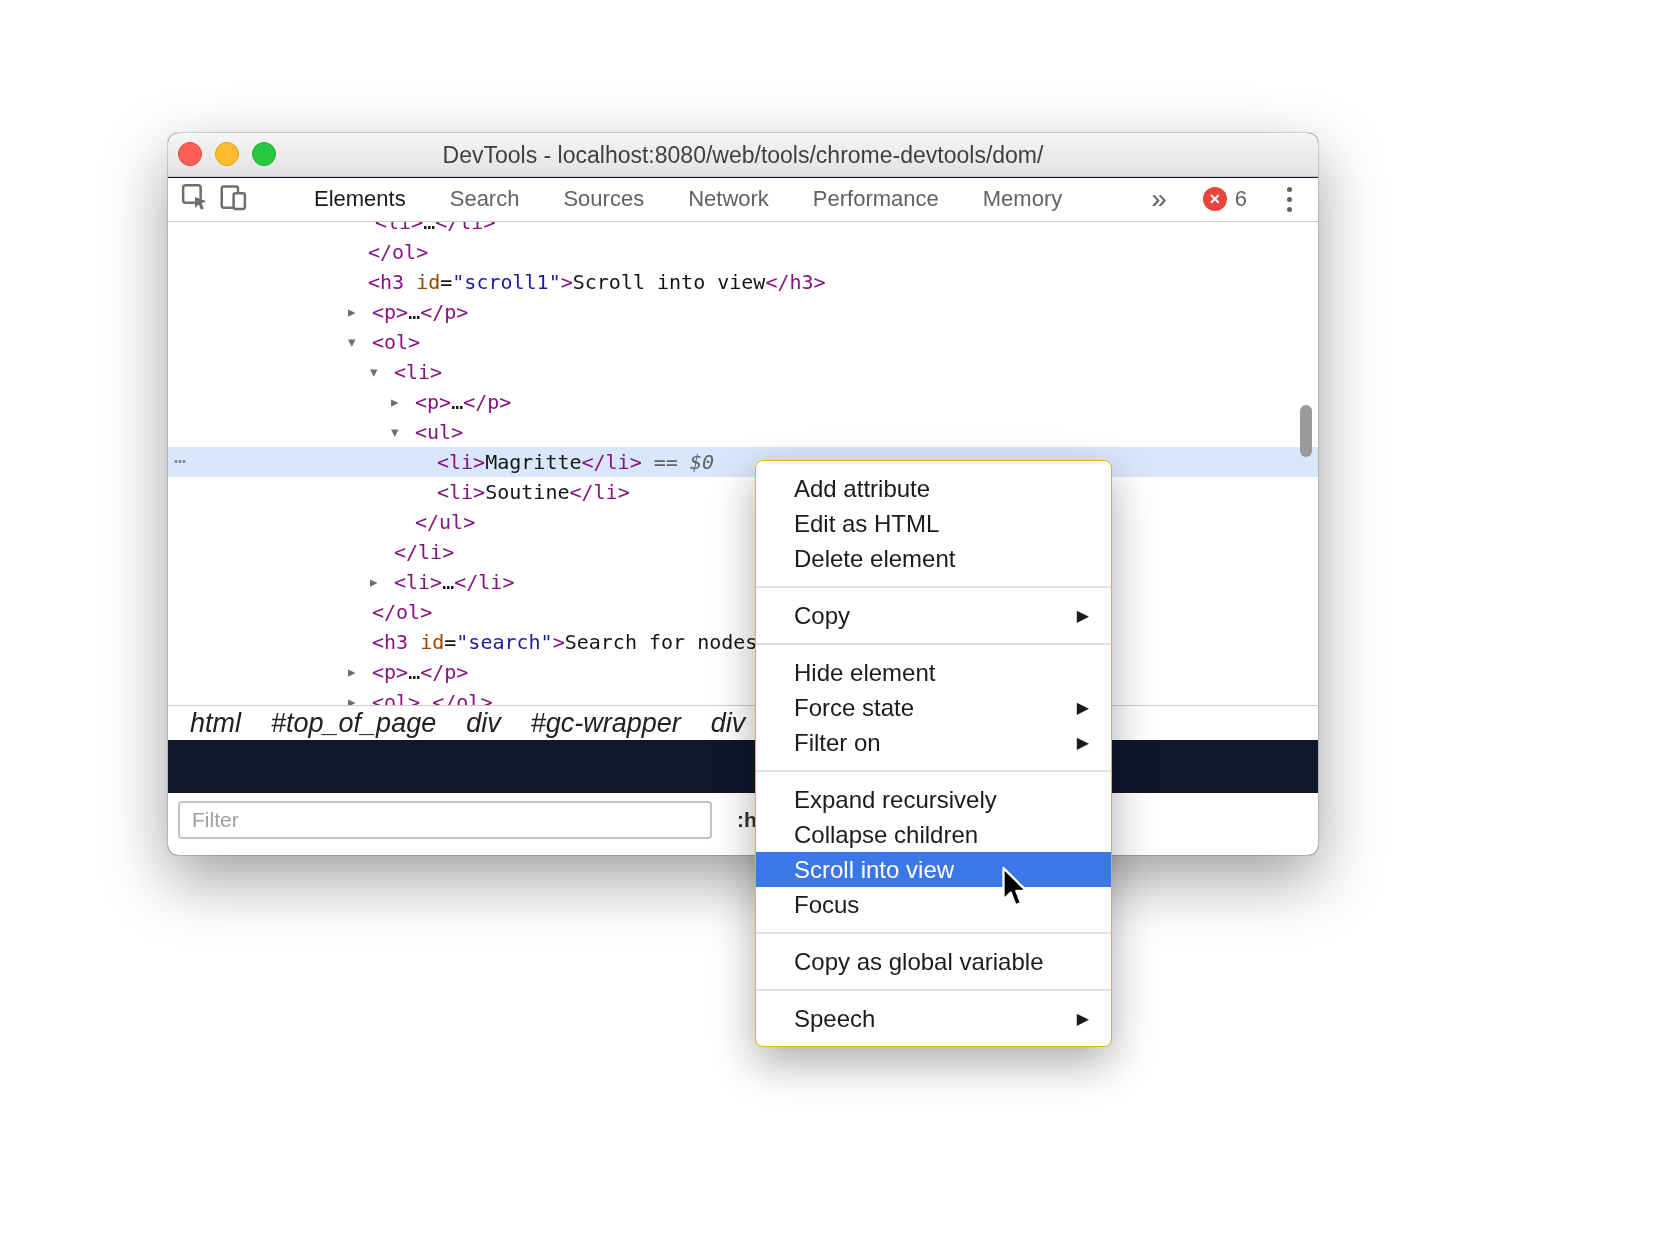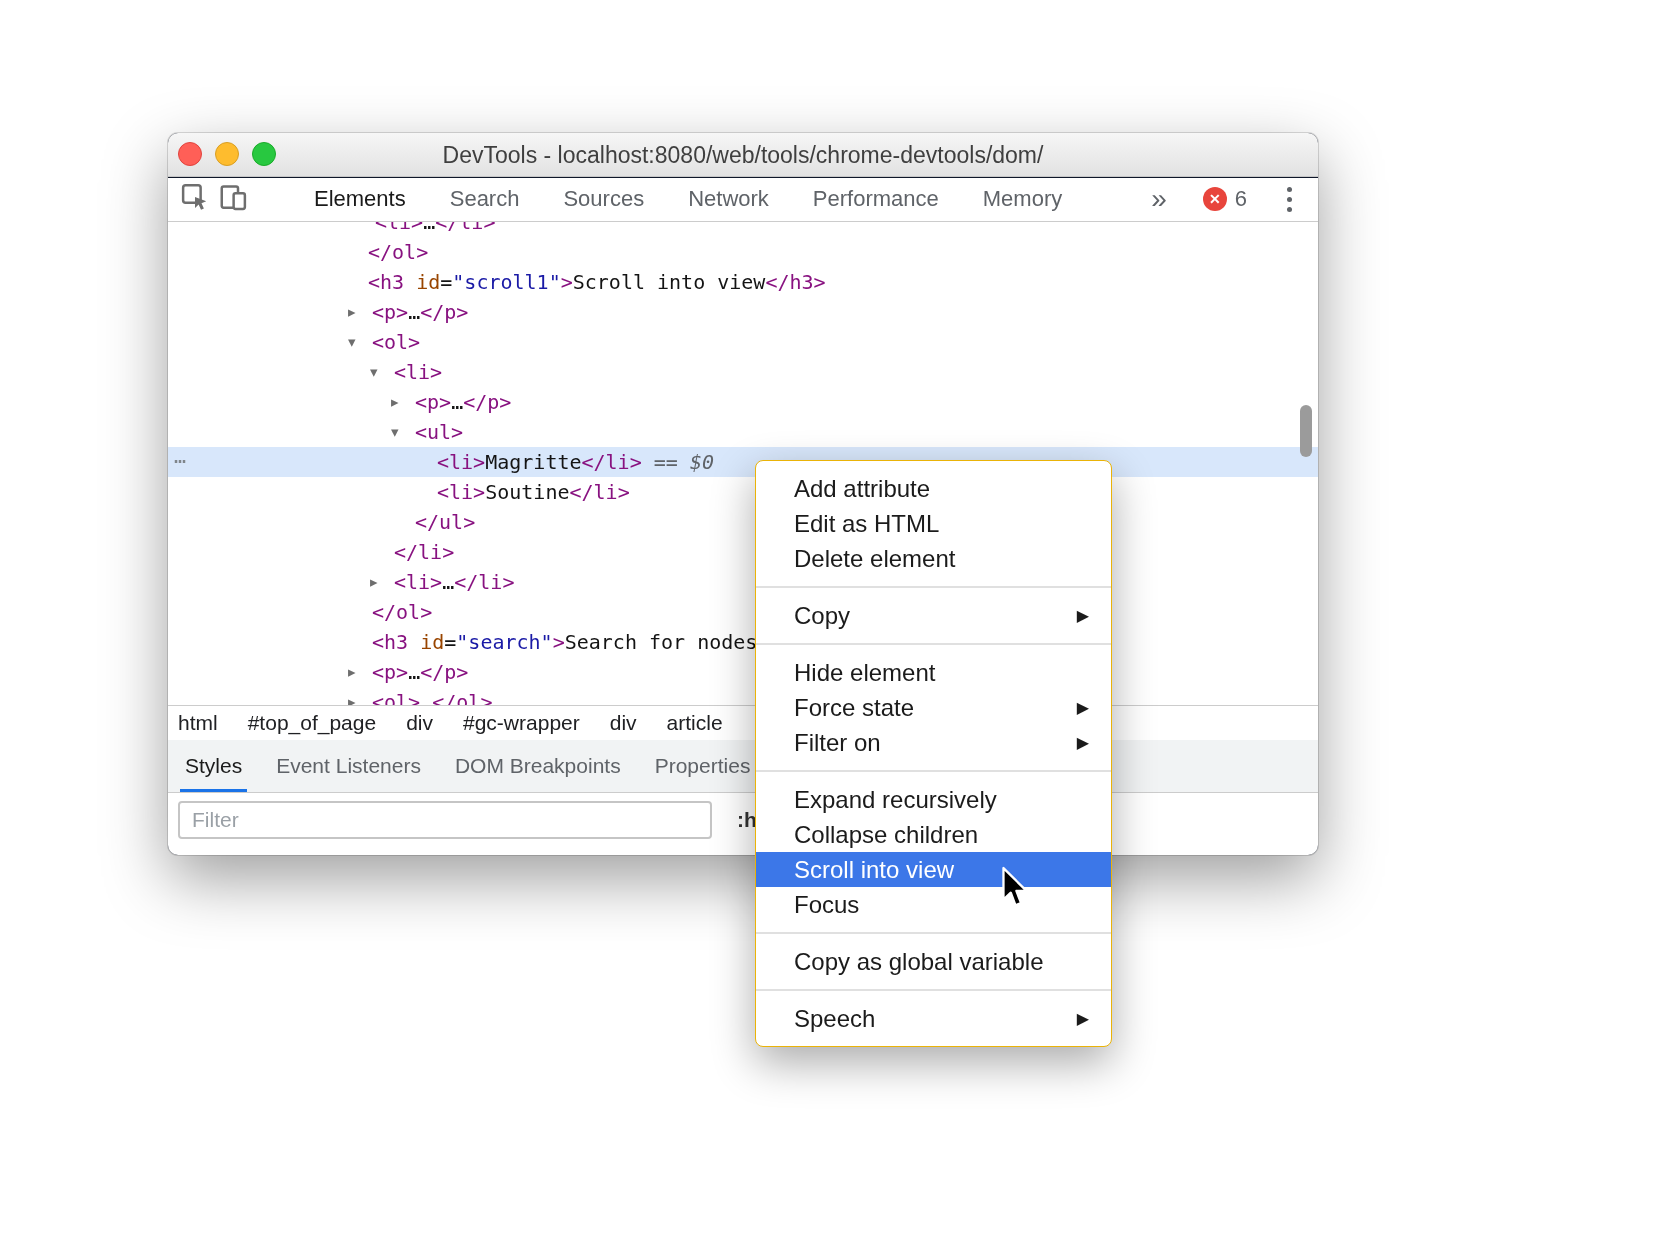--- a/index.html
+++ b/index.html
@@ -47,22 +47,22 @@
   .row-ellipsis{position:absolute;left:6px;top:0;height:30px;line-height:28px;color:#80868b;
     font-size:20px;letter-spacing:1px;}
   .seg-tag{color:#881280}
   .seg-attr{color:#994500}
   .seg-val{color:#1a1aa6}
   .seg-plain{color:#141414}
   .seg-meta{color:#5f6368;font-style:italic}
 
   
   .crumb-bar{position:absolute;left:0;top:572px;width:100%;height:35px;border-top:1px solid #ccc;
-    background:#fff;display:flex;align-items:center;gap:30px;padding-left:10px;font-size:21px;
-    color:#202124;box-sizing:border-box;}
+    background:#fff;display:flex;align-items:center;gap:30px;padding-left:22px;font-size:27px;
+    color:#202124;box-sizing:border-box;font-style:italic;}
   .crumb{white-space:nowrap;}
 
   
   .sidebar-tabs{position:absolute;left:0;top:607px;width:100%;height:53px;background:#f1f3f4;
     border-bottom:1px solid #ccc;display:flex;align-items:stretch;padding-left:0;box-sizing:border-box;}
   .sidebar-tab{padding:0 17px;display:flex;align-items:center;font-size:21px;color:#5f6368;
     position:relative;white-space:nowrap;}
   .sidebar-tab.active{color:#1a1a1a;}
   .sidebar-tab.active::after{content:"";position:absolute;left:12px;right:12px;bottom:0;height:3px;
     background:var(--accent-blue,#1a73e8);}
@@ -206,26 +206,20 @@
 
     <div class="crumb-bar">
         <span class="crumb">html</span>
         <span class="crumb">#top_of_page</span>
         <span class="crumb">div</span>
         <span class="crumb">#gc-wrapper</span>
         <span class="crumb">div</span>
         <span class="crumb">article</span>
       </div>
 
-    <div class="sidebar-tabs">
-        <div class="sidebar-tab active">Styles</div>
-        <div class="sidebar-tab">Event Listeners</div>
-        <div class="sidebar-tab">DOM Breakpoints</div>
-        <div class="sidebar-tab">Properties</div>
-      </div>
 
     <div class="filter-row">
       <input class="filter-input" type="text" placeholder="Filter" style="">
       <span class="pseudo-toggle">:hov</span>
 
     </div>
 
     <div class="scroll-thumb"></div>
 
   </div>

